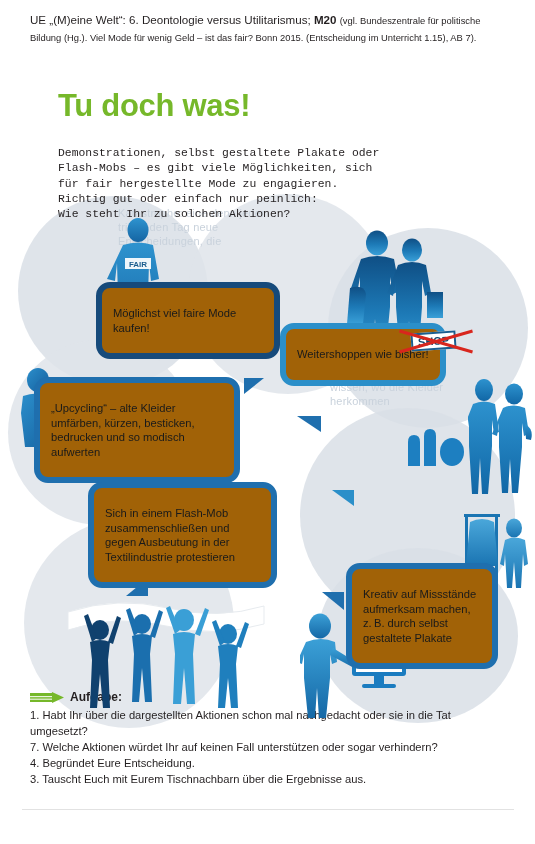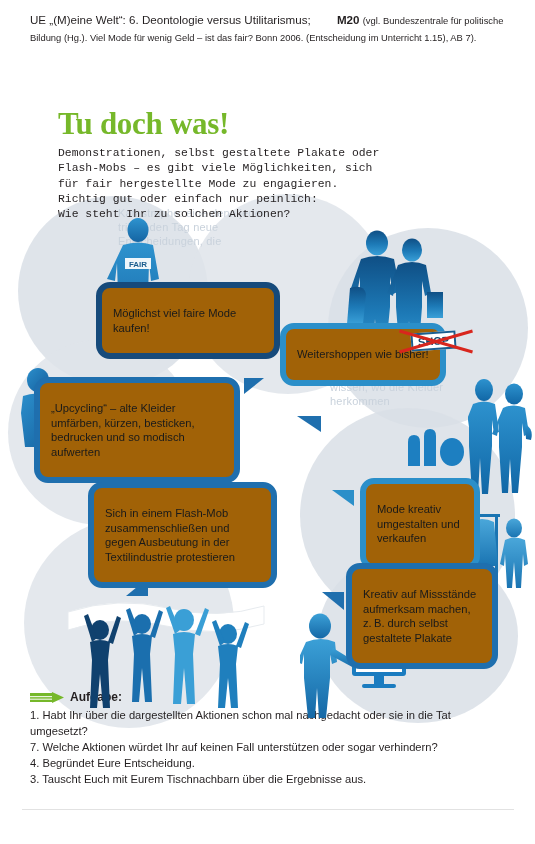--- a/index.html
+++ b/index.html
@@ -10,42 +10,41 @@
     overflow:hidden;
     position:relative;
   }
   
   #header{
     position:absolute;left:30px;top:12px;width:478px;
     color:#231f20;
   }
   #header .line{font-size:10.6px;line-height:15.5px;}
   #header .big{font-size:11.6px;}
-  #header b{font-weight:bold;margin-left:23px;}
+  #header b{font-weight:bold;}
   #header .small{font-size:9.4px;}
 
   
   #poster{
     position:absolute;left:0;top:78px;width:535px;height:731px;
     overflow:hidden;
     background:#ffffff;
   }
   
   .blob{position:absolute;border-radius:50%;background:#d9dfe6;opacity:.85;}
   .blob.soft{background:#dfe4ea;}
   .ghosttext{
     position:absolute;color:#c9d2dc;font-size:11px;line-height:14px;
     width:150px;letter-spacing:.2px;
   }
 
   #title{
-    position:absolute;left:58px;top:28px;
+    position:absolute;left:58px;top:10px;
     font-size:31px;font-weight:bold;color:#76b82a;
     letter-spacing:-.3px;
-    font-family:Liberation Serif, serif;
   }
   #intro{
     position:absolute;left:58px;top:68px;width:330px;
     font-size:11.4px;line-height:15.3px;color:#231f20;font-family:Liberation Mono, monospace;
   }
 
   
   .bubble{
     position:absolute;background:#a16207;
     border-style:solid;border-width:6px;border-radius:14px;
@@ -87,21 +86,21 @@
     background:#e2e2e2;
   }
 </style>
 </head>
 <body>
 
 <div id="header">
   <div class="line big">
     <span>UE „(M)eine Welt“: 6. Deontologie versus Utilitarismus;</span>
     <b>M20</b>
-    <span class="small">(vgl. Bundeszentrale für politische Bildung (Hg.). Viel Mode für wenig Geld – ist das fair? Bonn 2006. (Entscheidung im Unterricht 1.15), AB 7).</span>
+    <span class="small">(vgl. Bundeszentrale für politische Bildung (Hg.). Viel Mode für wenig Geld – ist das fair? Bonn 2015. (Entscheidung im Unterricht 1.15), AB 7).</span>
   </div>
 </div>
 
 <div id="poster">
 
   <div class="blob" style="left:18px;top:118px;width:190px;height:190px;"></div>
   <div class="blob soft" style="left:188px;top:116px;width:200px;height:200px;"></div>
   <div class="blob" style="left:328px;top:150px;width:200px;height:200px;"></div>
   <div class="blob soft" style="left:8px;top:262px;width:185px;height:185px;"></div>
   <div class="blob" style="left:300px;top:330px;width:215px;height:215px;"></div>
@@ -274,21 +273,20 @@
 
   <div class="tail" style="left:284px;top:272px;border-right:20px solid #2b8fc9;border-top:16px solid transparent;border-bottom:0 solid transparent;"></div>
   <div class="bubble light" style="left:272px;top:245px;width:166px;">Weitershoppen wie bisher!</div>
 
   <div class="tail" style="left:244px;top:300px;border-left:20px solid #1f6fae;border-top:0 solid transparent;border-bottom:16px solid transparent;"></div>
   <div class="bubble mid" style="left:26px;top:299px;width:206px;">„Upcycling“ – alte Kleider umfärben, kürzen, besticken, bedrucken und so modisch aufwerten</div>
 
   <div class="tail" style="left:297px;top:338px;border-right:24px solid #1f6fae;border-top:0 solid transparent;border-bottom:16px solid transparent;"></div>
 
   <div class="tail" style="left:332px;top:412px;border-right:22px solid #2b8fc9;border-top:0 solid transparent;border-bottom:16px solid transparent;"></div>
-  <div class="bubble light" style="left:352px;top:400px;width:120px;">Mode kreativ umgestalten und verkaufen</div>
 
   <div class="tail" style="left:126px;top:500px;border-right:22px solid #1f6fae;border-top:18px solid transparent;border-bottom:0 solid transparent;"></div>
   <div class="bubble mid" style="left:80px;top:404px;width:189px;">Sich in einem Flash-Mob zusammenschließen und gegen Ausbeutung in der Textilindustrie protestieren</div>
 
   <div class="tail" style="left:322px;top:514px;border-right:22px solid #1f6fae;border-top:0 solid transparent;border-bottom:18px solid transparent;"></div>
   <div class="bubble mid" style="left:338px;top:485px;width:152px;">Kreativ auf Missstände aufmerksam machen, z. B. durch selbst gestaltete Plakate</div>
 
   <div id="task">
     <div class="head">
       <span class="pencil">

